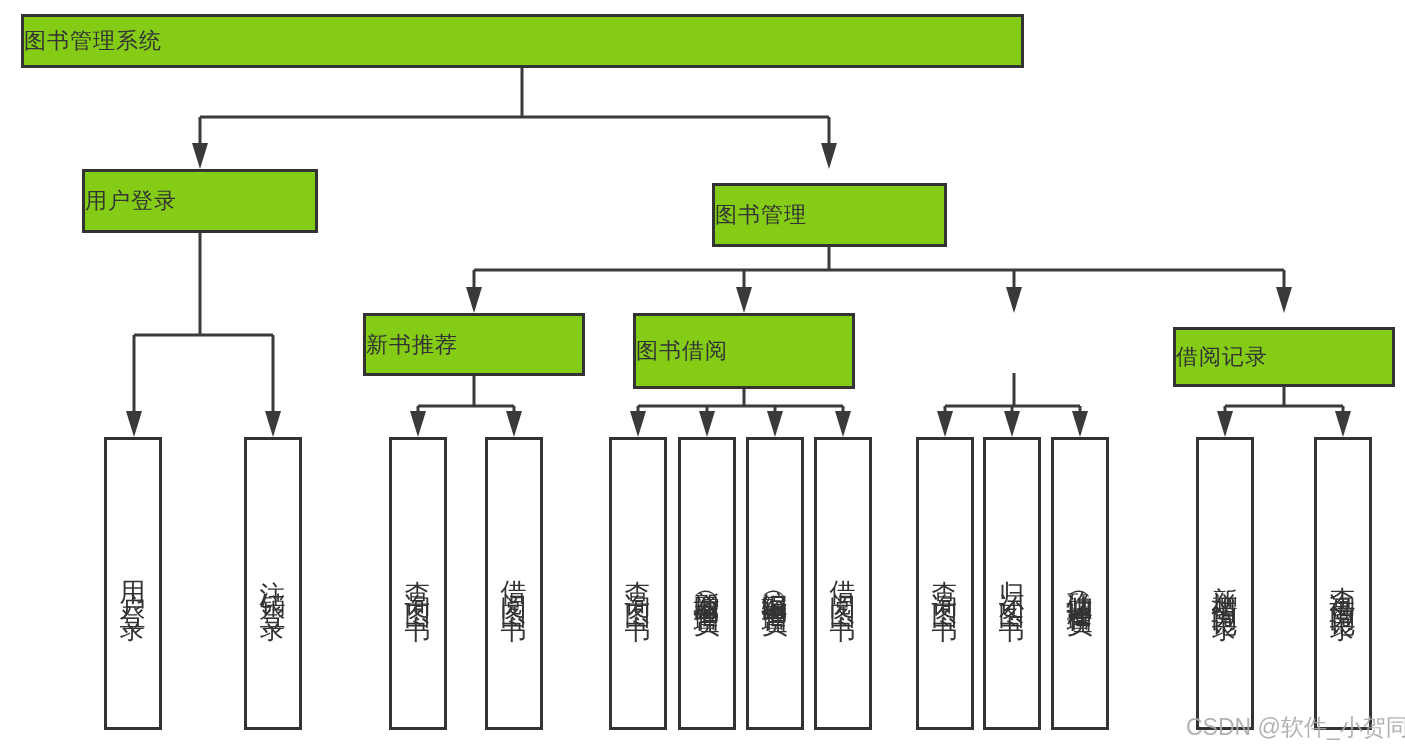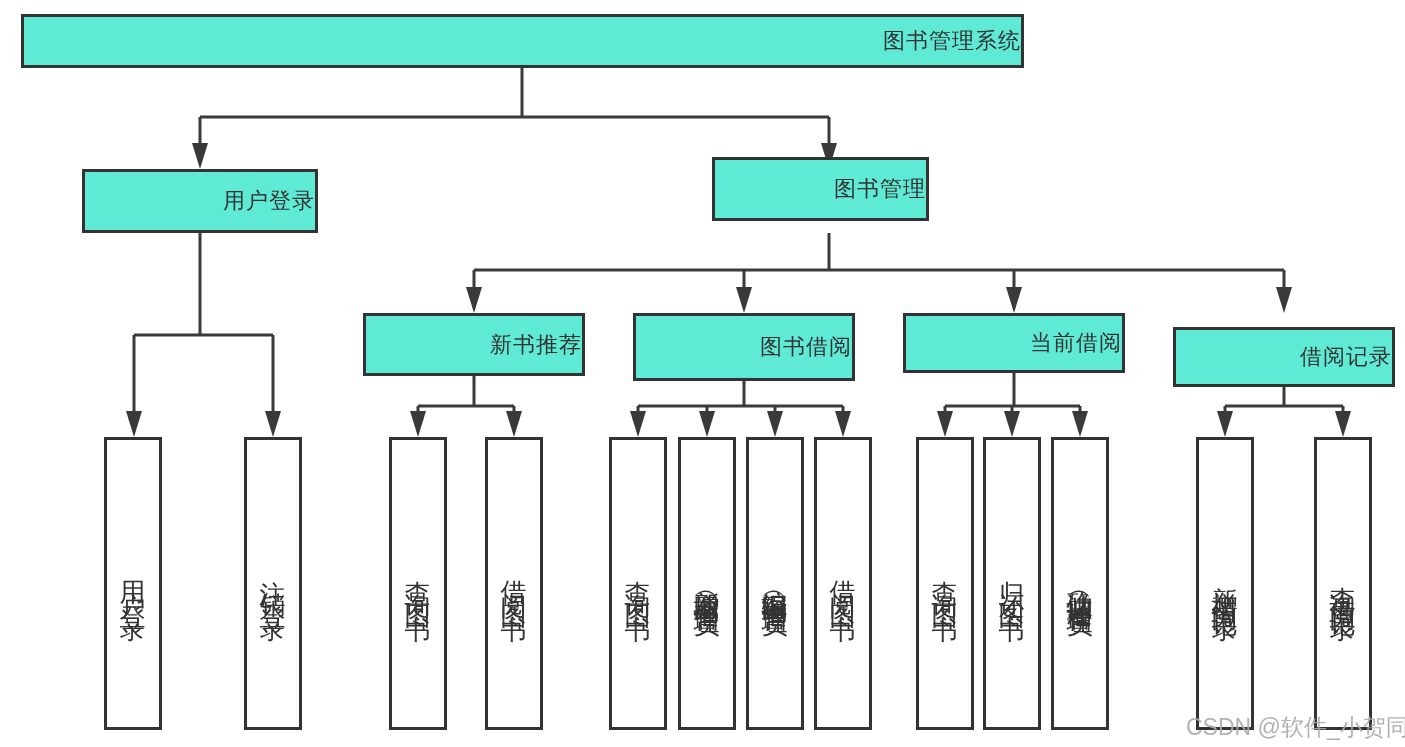--- a/index.html
+++ b/index.html
@@ -9,23 +9,23 @@
     --watermark:#aaaaaa;
     --background:#ffffff;
   }
   html,body{margin:0;padding:0;background:var(--background);}
   body{font-family:"Liberation Sans",sans-serif;}
   .stage{position:relative;width:1405px;height:747px;background:var(--background);overflow:hidden;}
   .wires{position:absolute;left:0;top:0;}
   .wires .w{fill:none;stroke:var(--line);stroke-width:3;}
   .wires .ah polygon{fill:var(--line);stroke:none;}
   .hbox{
-    position:absolute;box-sizing:border-box;background:#5eead4;
+    position:absolute;box-sizing:border-box;background:#84cc16;
     border:3px solid var(--border);
-    display:flex;align-items:center;justify-content:flex-end;
+    display:flex;align-items:center;justify-content:flex-start;
   }
   .hlabel{font-size:22px;color:var(--text);letter-spacing:1px;white-space:nowrap;}
   .vbox{
     position:absolute;box-sizing:border-box;background:#fff;
     border:3px solid var(--border);width:58px;height:293px;top:437px;
     display:flex;align-items:center;justify-content:center;
   }
   .vlabel{
     writing-mode:vertical-rl;text-orientation:mixed;
     font-size:26px;color:var(--text);line-height:1;white-space:nowrap;
@@ -74,32 +74,29 @@
     </g>
   </svg>
 
   <div class="hbox" style="left:21px;top:14px;width:1003px;height:54px">
     <span class="hlabel">图书管理系统</span>
   </div>
 
   <div class="hbox" style="left:82px;top:169px;width:236px;height:64px">
     <span class="hlabel">用户登录</span>
   </div>
-  <div class="hbox" style="left:712px;top:157px;width:217px;height:64px">
+  <div class="hbox" style="left:712px;top:183px;width:235px;height:64px">
     <span class="hlabel">图书管理</span>
   </div>
 
   <div class="hbox" style="left:363px;top:313px;width:222px;height:63px">
     <span class="hlabel">新书推荐</span>
   </div>
-  <div class="hbox" style="left:633px;top:313px;width:222px;height:68px">
+  <div class="hbox" style="left:633px;top:313px;width:222px;height:76px">
     <span class="hlabel">图书借阅</span>
-  </div>
-  <div class="hbox" style="left:903px;top:313px;width:222px;height:60px">
-    <span class="hlabel">当前借阅</span>
   </div>
   <div class="hbox" style="left:1173px;top:327px;width:222px;height:60px">
     <span class="hlabel">借阅记录</span>
   </div>
 
   <div class="vbox" style="left:104px">
     <span class="vlabel sp-wide">用户登录</span>
   </div>
   <div class="vbox" style="left:244px">
     <span class="vlabel sp-wide">注销登录</span>

